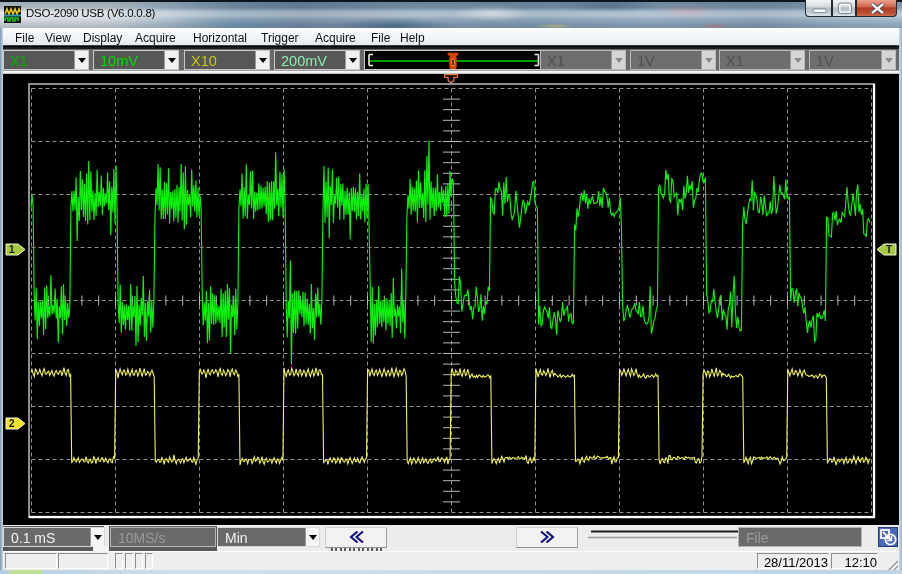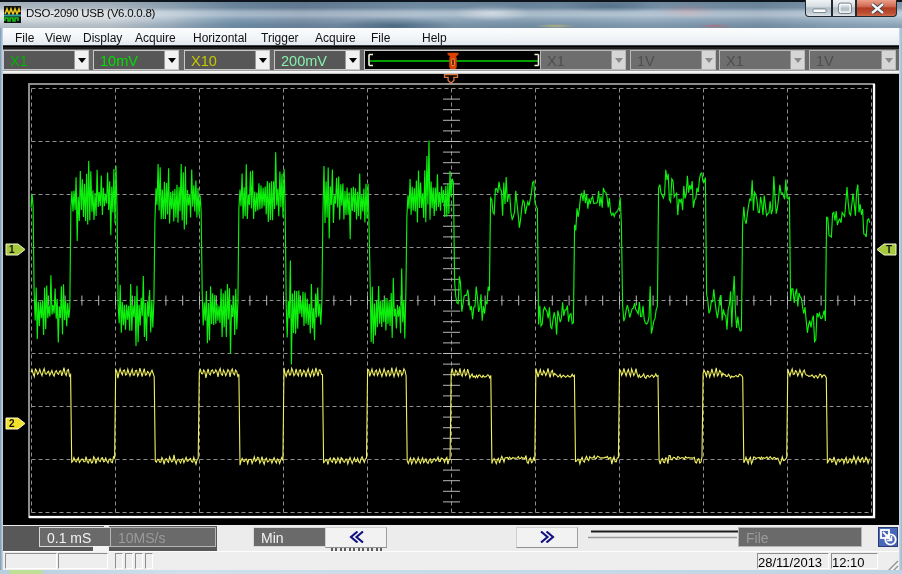--- a/index.html
+++ b/index.html
@@ -62,36 +62,36 @@
 
 #sep { left:3px; top:70px; width:896px; height:4px;
   background:linear-gradient(180deg,#6a6a6a 0%, #f8f8f8 35%, #e8e8e8 75%, #9a9a9a 100%); }
 
 
 #scope { left:3px; top:74px; width:896px; height:450px; background:#000; }
 
 
 #btm { left:3px; top:524px; width:896px; height:27px; background:#ececec; border-top:1px solid #050505; }
 #btm .dark { position:absolute; background:#585858; }
-.bcombo { position:absolute; top:2px; height:20px; background:#6a6a6a; border:1px solid #d8d8d8;margin-left:36px; }
+.bcombo { position:absolute; top:2px; height:20px; background:#6a6a6a; border:1px solid #d8d8d8; }
 .bcombo .txt { position:absolute; left:7px; top:2px; font-size:14px; color:#f2f2f2; }
 .bcombo .btn { position:absolute; right:0; top:0; width:14px; height:18px; background:#f6f6f6; border-left:1px solid #999; }
 .bcombo .btn:after { content:""; position:absolute; left:3px; top:7px;
   border-left:4px solid transparent; border-right:4px solid transparent; border-top:5px solid #000; }
 .bpan { position:absolute; top:2px; height:20px; background:#6a6a6a; border:1px solid #b5b5b5; }
 .bpan .txt { position:absolute; top:2px; width:100%; text-align:center; font-size:14px; color:#9a9a9a; }
 .bbtn { position:absolute; top:2px; height:21px; background:#f2f2f2;
   border:1px solid #cfcfcf; border-bottom-color:#8f8f8f; border-right-color:#9f9f9f; text-align:center; }
 .bbtn svg { margin-top:3px; }
 
 
 #status { left:3px; top:551px; width:896px; height:19px; background:#eeeeee; border-top:1px solid #fdfdfd; }
 .cell { position:absolute; top:1px; height:16px;
   border:1px solid; border-color:#8e8e8e #ffffff #ffffff #8e8e8e; }
-.cell .txt { position:absolute; top:1px; width:100%; text-align:left; font-size:13px; color:#000; }
+.cell .txt { position:absolute; top:1px; width:100%; text-align:right; font-size:13px; color:#000; }
 
 
 #bleft { left:0; top:28px; width:3px; height:542px; background:linear-gradient(90deg,#7c97ae,#c8d9e8); }
 #bright { left:899px; top:28px; width:3px; height:542px; background:linear-gradient(90deg,#c8d9e8,#9cb8d0); }
 #bbot { left:0; top:570px; width:902px; height:4px; background:linear-gradient(90deg,#b6cde0 0%, #cfe0ec 20%, #bdd3e4 100%); }
 #bbot:before { content:""; position:absolute; left:9px; top:0; width:34px; height:4px; background:#bfdf96; border-radius:2px; }
 </style></head>
 <body>
 
 <div class="abs" id="title">
@@ -126,21 +126,21 @@
 
 <div class="abs" id="menu">
   <span style="left:12px">File</span>
     <span style="left:42px">View</span>
     <span style="left:80px">Display</span>
   <span style="left:132px">Acquire</span>
     <span style="left:190px">Horizontal</span>
     <span style="left:258px">Trigger</span>
   <span style="left:312px">Acquire</span>
     <span style="left:368px">File</span>
-    <span style="left:419px">Help</span>
+    <span style="left:397px">Help</span>
 </div>
 
 <div class="abs" id="tbar">
   <div class="combo" style="left:0px; width:86px">
       <span class="txt" style="color:#00b400">X1</span>
       <span class="btn"></span>
     </div>
   <div class="combo" style="left:90px; width:86px">
       <span class="txt" style="color:#00df00">10mV</span>
       <span class="btn"></span>

